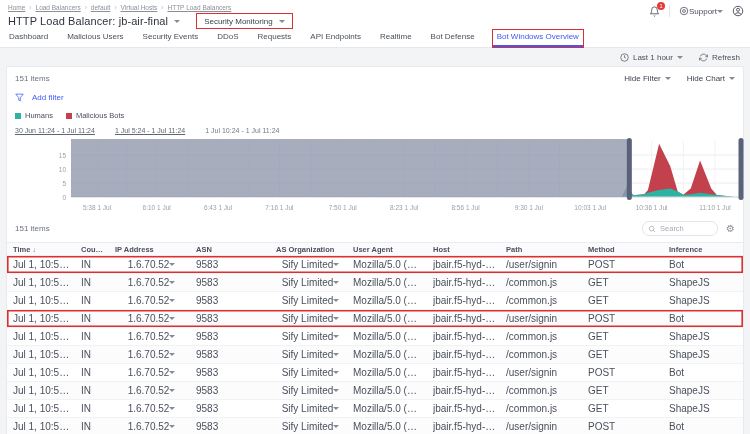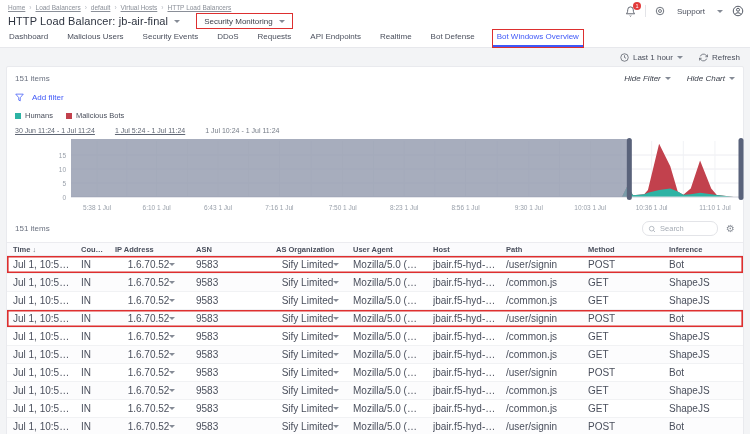--- a/index.html
+++ b/index.html
@@ -13,37 +13,37 @@
   .breadcrumb { display:flex; gap:4px; font-size:6.5px; color:#8a8f98; align-items:center; }
   .breadcrumb .bc-item { text-decoration:underline; cursor:pointer; }
   .breadcrumb .bc-sep { color:#b6bac2; text-decoration:none; }
   .title-row { display:flex; align-items:center; margin-top:2px; gap:6px; }
   .page-title { font-size:11px; font-weight:400; color:#2e3440; letter-spacing:.1px; }
   .mode-box { margin-left:10px; display:flex; align-items:center; gap:6px; font-size:8px; color:#3a3f4a; padding:2.5px 7px; border:1.6px solid #dd2f2f; }
   .top-right { position:absolute; right:6px; top:5px; display:flex; align-items:center; gap:9px; font-size:8px; color:#4a4f5c; }
   .bell-wrap { position:relative; }
   .badge { position:absolute; top:-4px; right:-5px; background:#e23b3b; color:#fff; font-size:5.5px; min-width:8px; height:8px; border-radius:5px; display:flex; align-items:center; justify-content:center; padding:0 1px; }
   .v-div { width:1px; height:12px; background:#e3e4e8; }
-  .support-wrap { display:flex; align-items:center; gap:12px; }
+  .support-wrap { display:flex; align-items:center; gap:0; }
 
   
   .tabbar { background:#fff; border-bottom:1px solid #e7e8ec; display:flex; gap:17px; padding:4px 8px 0; align-items:flex-end; height:20px; }
   .tab { font-size:8px; color:#4a4f5c; padding:2px 1px 6px; cursor:pointer; white-space:nowrap; }
   .tab.active { color:#3f58f7; padding-bottom:4px; border-bottom:2px solid #3f58f7; }
   .tab.annotated { outline:1.6px solid #dd2f2f; outline-offset:0px; padding-left:4px; padding-right:4px; }
 
   
   .time-controls { display:flex; justify-content:flex-end; align-items:center; gap:16px; padding:5px 10px 4px; font-size:8px; color:#4a4f5c; }
   .tc-item { display:flex; align-items:center; gap:4px; cursor:pointer; }
 
   
   .card { margin:0 6px; background:#fff; border:1px solid #e9eaee; border-radius:2px; padding:7px 8px 0; min-height:362px; }
   .items-row { display:flex; justify-content:space-between; align-items:center; font-size:8px; color:#6b7280; }
   .hide-links { display:flex; gap:16px; color:#3a3f4a; }
-  .hide-link { display:flex; align-items:center; gap:4px; cursor:pointer;font-style:italic; }
+  .hide-link { display:flex; align-items:center; gap:4px; cursor:pointer; }
   .add-filter { display:flex; align-items:center; gap:8px; color:#3f58f7; font-size:8px; margin-top:10px; cursor:pointer; }
   .legend { display:flex; gap:13px; margin-top:9px; font-size:7.5px; color:#4a4f5c; }
   .legend-item { display:flex; align-items:center; gap:4px; cursor:pointer; }
   .sw { width:6px; height:6px; display:inline-block; }
   .zoom-links { display:flex; gap:20px; margin-top:7px; font-size:7px; color:#5f6673; }
   .zoom-link { text-decoration:underline; cursor:pointer; }
   .zoom-link.current { text-decoration:none; color:#757c87; }
   .chart-wrap { margin-top:3px; }
   .chart-wrap svg text { font-family:"Liberation Sans","DejaVu Sans",sans-serif; }
 

